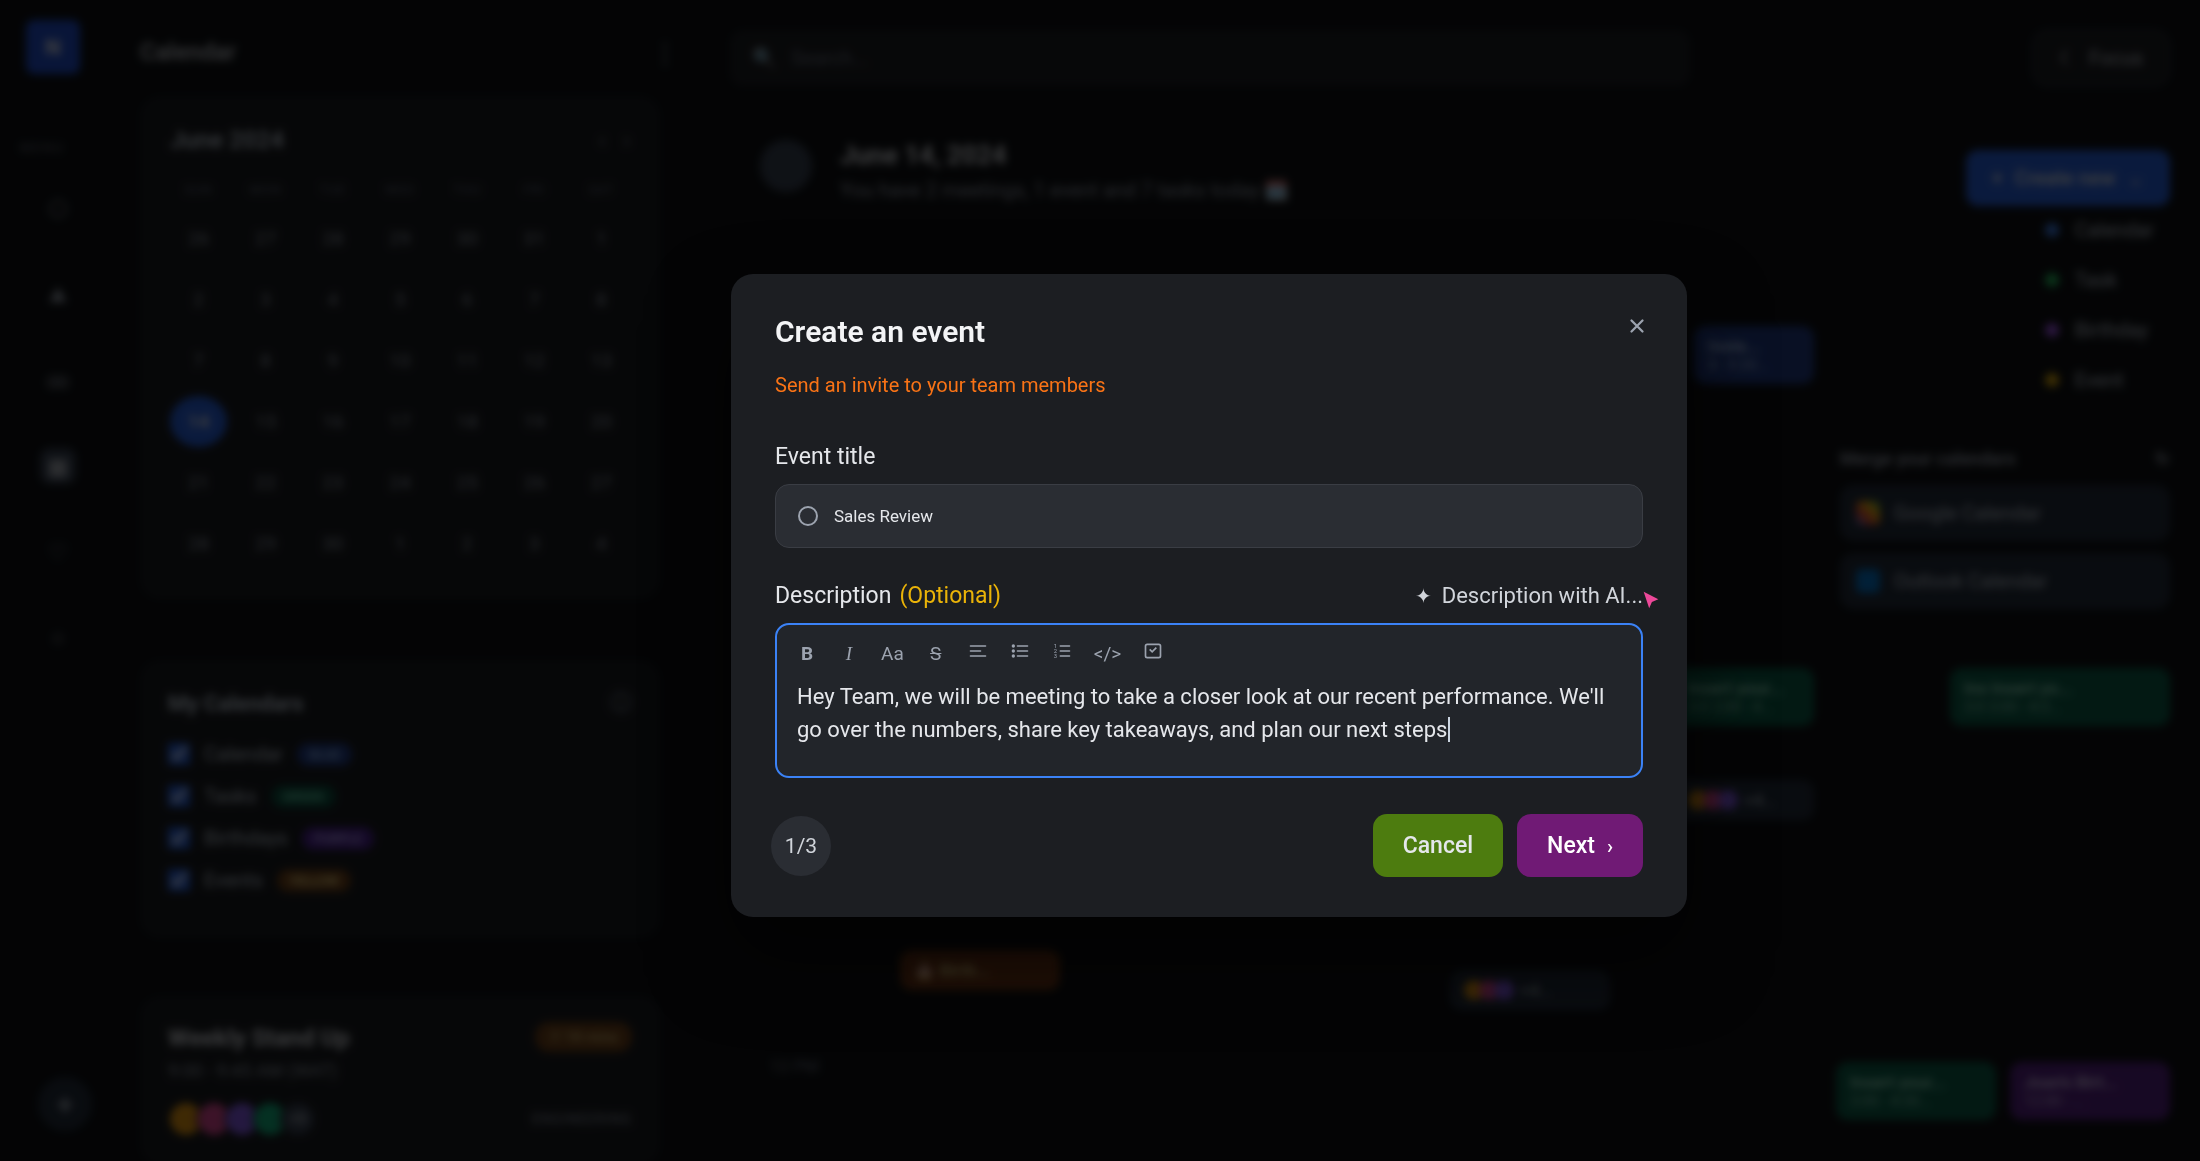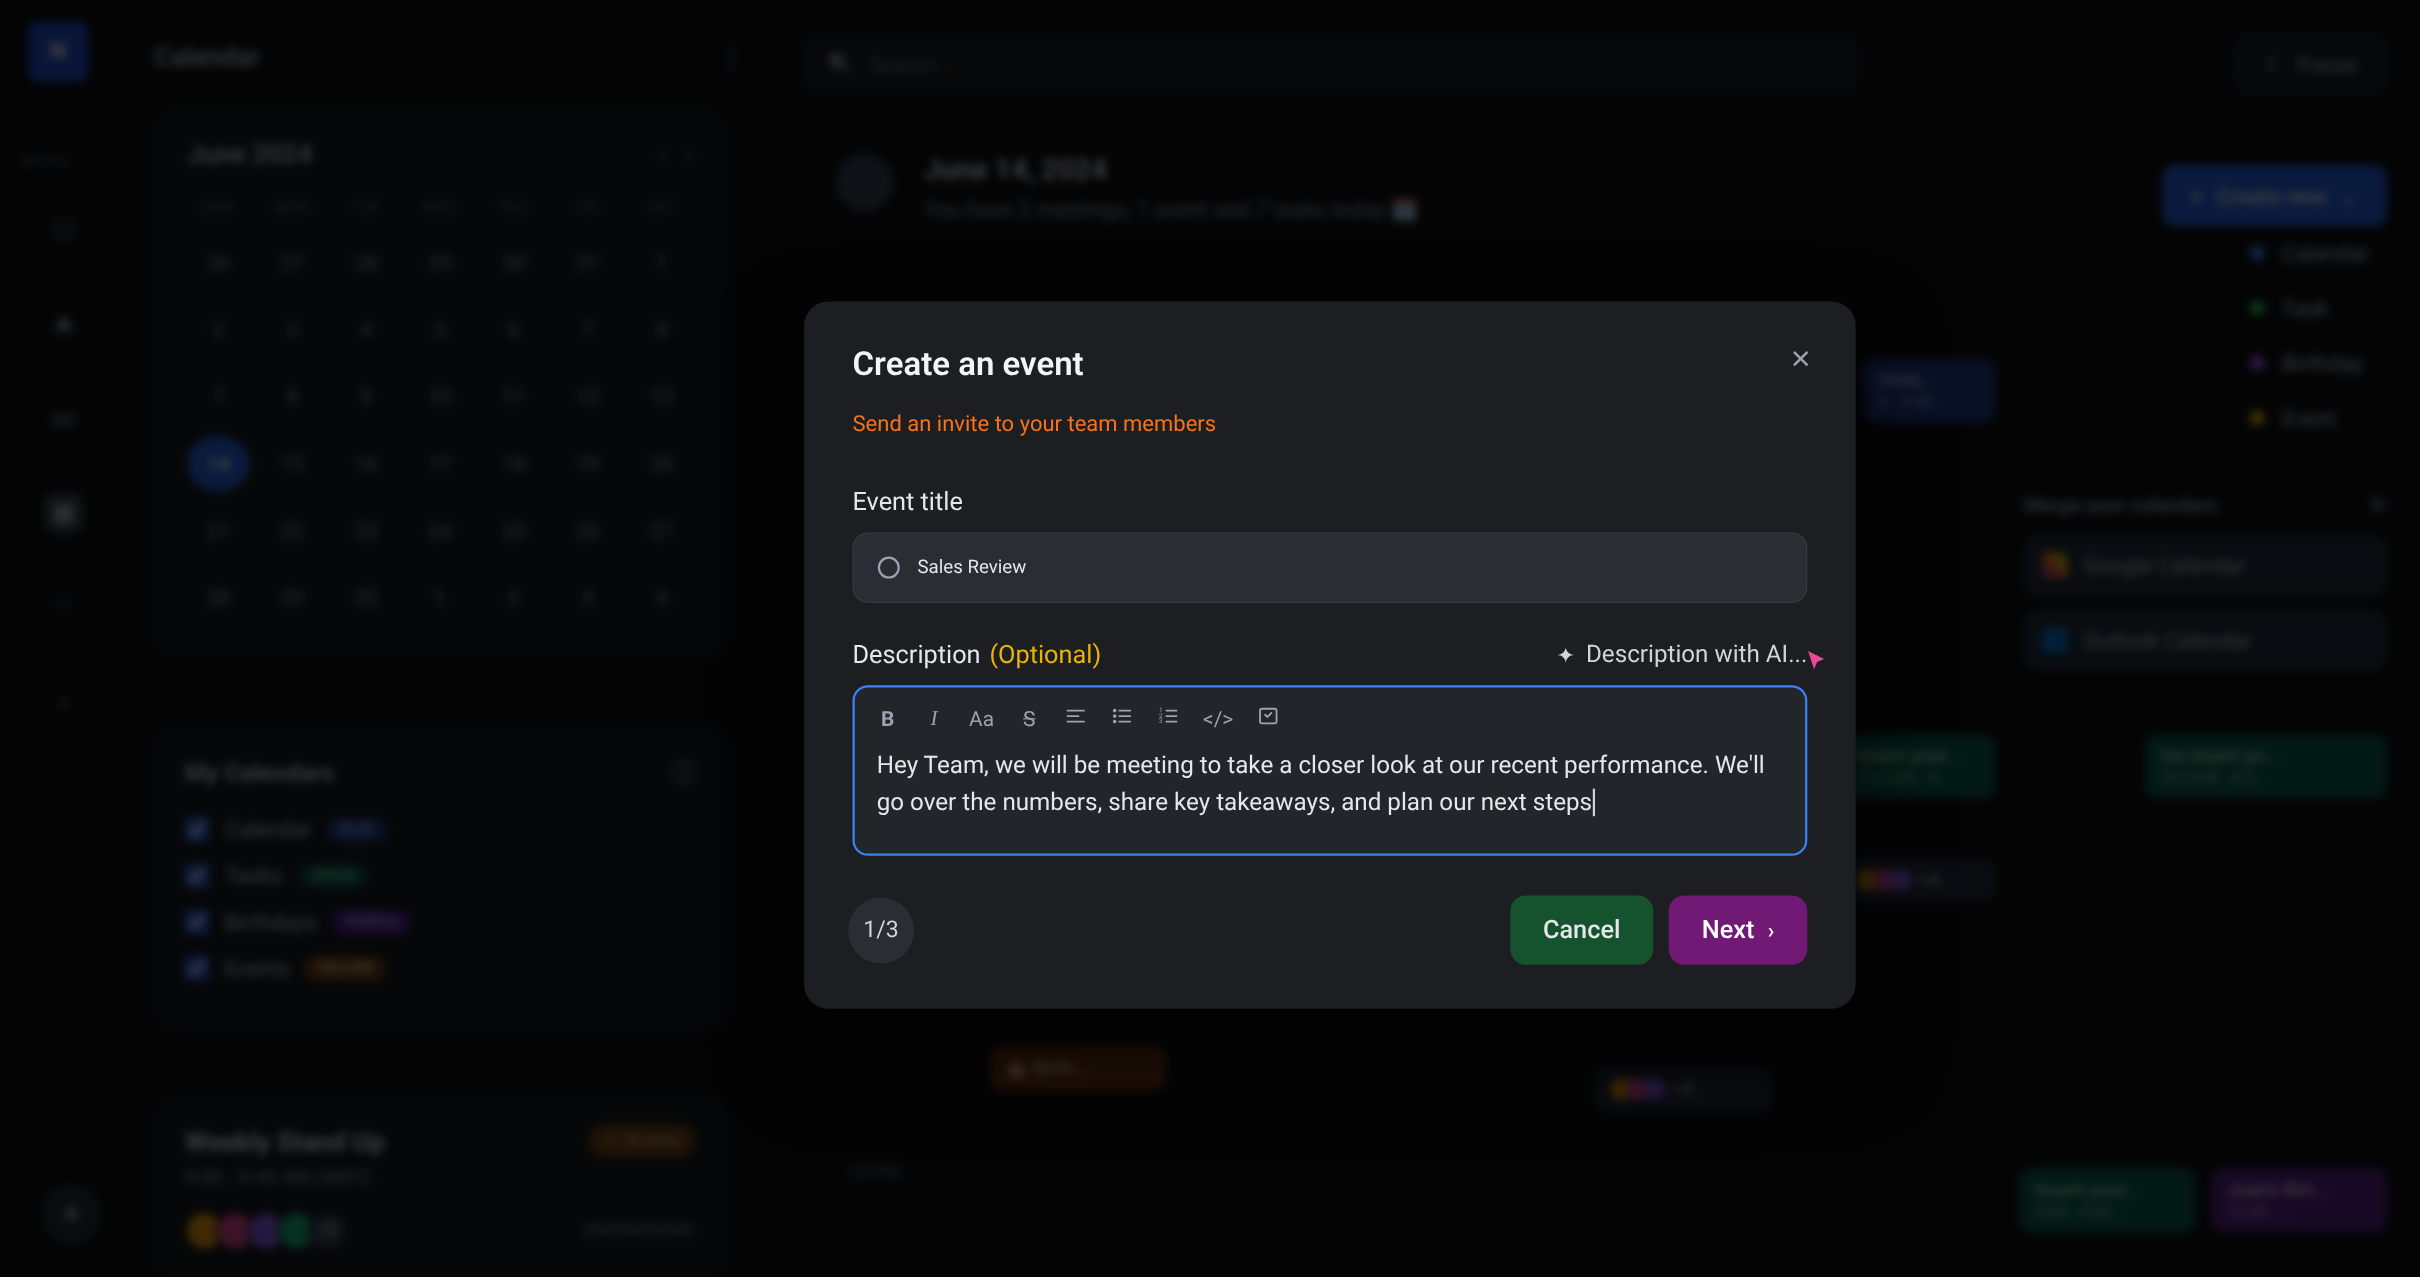--- a/index.html
+++ b/index.html
@@ -69,21 +69,21 @@
 .editor{border:2px solid #3b82f6;border-radius:14px;background:#22252a;padding:16px 20px 30px;margin-bottom:36px}
 .toolbar{display:flex;gap:22px;align-items:center;color:#9ca3af;margin-bottom:14px;font-size:19px}
 .toolbar span{cursor:pointer;min-width:20px;text-align:center}
 .editor-body{font-size:22px;color:#e5e7eb;line-height:1.5}
 .editor-body .caret{border-right:2px solid #cbd5e1;padding-right:1px;animation:blink 1.1s step-end infinite}
 @keyframes blink{50%{border-color:transparent}}
 .modal-foot{display:flex;align-items:center;justify-content:space-between}
 .step-badge{width:60px;height:60px;border-radius:50%;background:#2a2d33;display:flex;align-items:center;justify-content:center;font-size:21px;color:#d1d5db;margin-left:-4px}
 .foot-btns{display:flex;gap:14px}
 .btn{padding:18px 30px;border-radius:14px;font-size:23px;font-weight:500;cursor:pointer;display:flex;align-items:center;gap:12px}
-.btn-cancel{background:#14532d;color:#e5e7eb}
+.btn-cancel{background:#4d7c0f;color:#e5e7eb}
 .btn-next{background:#701a75;color:#fff}
 .btn-next .chev{font-size:20px}
 </style>
 </head>
 <body style="transform: scale(1);">
 
 <div class="app-bg">
   <div class="logo">N</div>
   <div class="page-title">Calendar</div>
   <div class="kebab">⋮</div>

